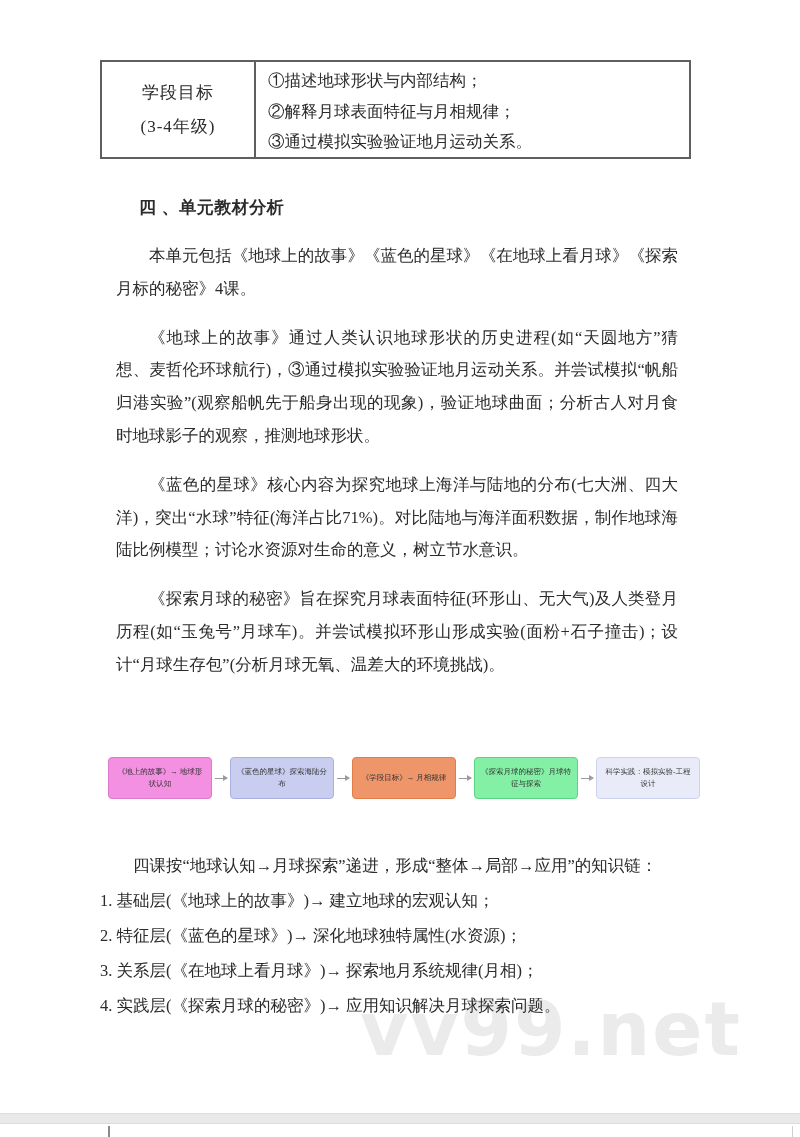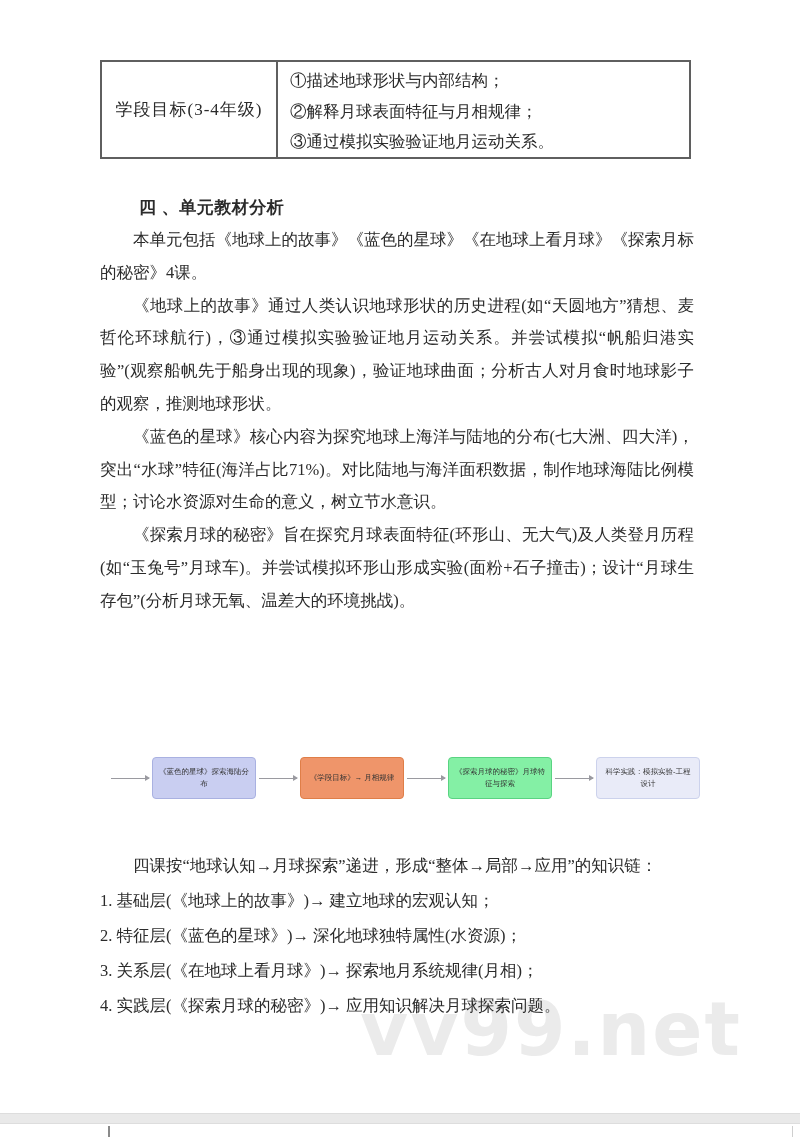--- a/index.html
+++ b/index.html
@@ -17,25 +17,25 @@
   .doc-table {
     position: absolute;
     left: 100px; top: 60px;
     width: 591px; height: 99px;
     border: 2px solid #5f5f5f;
     display: flex;
     box-sizing: border-box;
     background: #fff;
   }
   .doc-table .cell-left {
-    width: 176px;
+    width: 154px;
     border-right: 2px solid #5f5f5f;
     box-sizing: border-box;
     display: flex;
-    flex-direction: row;
+    flex-direction: column;
     align-items: center;
     justify-content: center;
     font-size: 17px;
     line-height: 34px;
     letter-spacing: 1px;
   }
   .doc-table .cell-right {
     flex: 1;
     padding: 4px 0 0 12px;
     font-size: 16.5px;
@@ -52,21 +52,21 @@
     font-family: "Liberation Sans", "DejaVu Sans", sans-serif;
   }
   .paragraphs {
     position: absolute;
     left: 100px; top: 224px;
     width: 594px;
     font-size: 16.5px;
     line-height: 32.8px;
     text-align: justify;
   }
-  .paragraphs p { margin: 0; text-indent: 2em; }
+  .paragraphs p { margin: 16px; text-indent: 2em; }
 
   
   .flowchart {
     position: absolute;
     left: 108px; top: 755px;
     width: 592px; height: 46px;
     display: flex;
     align-items: center;
     font-family: "Liberation Sans", "DejaVu Sans", sans-serif;
   }
@@ -170,20 +170,21 @@
   <div class="section-heading">四 、单元教材分析</div>
 
   <div class="paragraphs">
     <p>本单元包括《地球上的故事》《蓝色的星球》《在地球上看月球》《探索月标的秘密》4课。</p>
     <p>《地球上的故事》通过人类认识地球形状的历史进程(如“天圆地方”猜想、麦哲伦环球航行)，③通过模拟实验验证地月运动关系。并尝试模拟“帆船归港实验”(观察船帆先于船身出现的现象)，验证地球曲面；分析古人对月食时地球影子的观察，推测地球形状。</p>
     <p>《蓝色的星球》核心内容为探究地球上海洋与陆地的分布(七大洲、四大洋)，突出“水球”特征(海洋占比71%)。对比陆地与海洋面积数据，制作地球海陆比例模型；讨论水资源对生命的意义，树立节水意识。</p>
     <p>《探索月球的秘密》旨在探究月球表面特征(环形山、无大气)及人类登月历程(如“玉兔号”月球车)。并尝试模拟环形山形成实验(面粉+石子撞击)；设计“月球生存包”(分析月球无氧、温差大的环境挑战)。</p>
   </div>
 
   <div class="flowchart">
+    <div class="flow-box" style="background-color: rgb(244, 144, 226); border-color: rgb(222, 119, 206);">《地上的故事》→ 地球形状认知</div>
     <div class="flow-arrow"></div>
     <div class="flow-box" style="background-color: rgb(201, 206, 241); border-color: rgb(169, 177, 225);">《蓝色的星球》探索海陆分布</div>
     <div class="flow-arrow"></div>
     <div class="flow-box" style="background-color: rgb(239, 149, 106); border-color: rgb(223, 126, 72);">《学段目标》→ 月相规律</div>
     <div class="flow-arrow"></div>
     <div class="flow-box" style="background-color: rgb(132, 240, 165); border-color: rgb(90, 211, 130);">《探索月球的秘密》月球特征与探索</div>
     <div class="flow-arrow"></div>
     <div class="flow-box" style="background-color: rgb(233, 235, 248); border-color: rgb(204, 210, 236);">科学实践：模拟实验-工程设计</div>
   </div>
 

